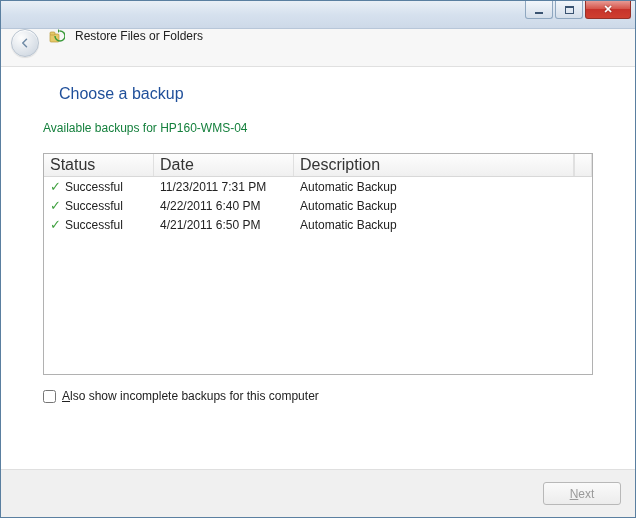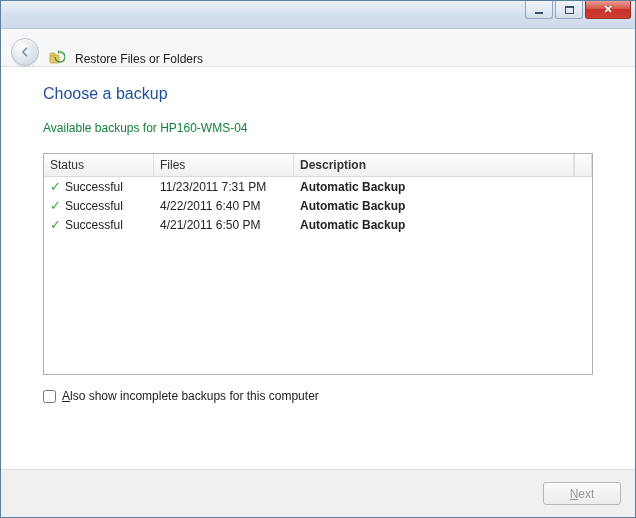--- a/index.html
+++ b/index.html
@@ -65,21 +65,21 @@
     width: 9px;
     height: 8px;
     border: 1px solid #3a5371;
     border-top-width: 2px;
     box-sizing: border-box;
   }
   
   .header {
     height: 38px;
     display: flex;
-    align-items: flex-end;
+    align-items: flex-start;
     padding: 0 10px;
     gap: 10px;
     border-bottom: 1px solid #e0e0e0;
     box-sizing: border-box;
     background: #f7f7f7;
   }
   .back-btn {
     width: 26px;
     height: 26px;
     border-radius: 50%;
@@ -105,21 +105,21 @@
   }
   
   .content {
     flex: 1;
     padding: 18px 42px 10px 42px;
     box-sizing: border-box;
     display: flex;
     flex-direction: column;
   }
   h1.page-title {
-    margin: 0 0 18px 0;
+    margin: 0 0 18px 16px;
     font-weight: normal;
     font-size: 16px;
     color: #1f4f9a;
   }
   .subtitle {
     font-size: 12px;
     color: #15803d;
     margin-bottom: 18px;
   }
   
@@ -130,33 +130,33 @@
     box-sizing: border-box;
     display: flex;
     flex-direction: column;
     overflow: hidden;
   }
   .list-header {
     display: flex;
     height: 22px;
     background: linear-gradient(to bottom, #fdfdfd, #f0f0f0);
     border-bottom: 1px solid #d8d8d8;
-    font-size: 12px;
+    font-size: 16px;
     color: #333;
   }
   .list-header .col {
     display: flex;
     align-items: center;
     padding: 0 6px;
     border-right: 1px solid #e0e0e0;
     box-sizing: border-box;
   }
   .col-status { width: 110px; }
   .col-date { width: 140px; }
-  .col-desc { flex: 1; border-right: none; font-weight: bold; }
+  .col-desc { flex: 1; border-right: none; }
   .col-scroll { width: 18px; border-right: none; border-left: 1px solid #e0e0e0; }
   .list-body {
     flex: 1;
     overflow-y: auto;
   }
   .row {
     display: flex;
     height: 19px;
     font-size: 12px;
     color: #222;
@@ -254,21 +254,21 @@
     <div class="header-title">Restore Files or Folders</div>
   </div>
 
   <div class="content">
     <h1 class="page-title">Choose a backup</h1>
     <div class="subtitle">Available backups for HP160-WMS-04</div>
 
     <div class="listbox">
       <div class="list-header">
         <div class="col col-status">Status</div>
-        <div class="col col-date">Files</div>
+        <div class="col col-date">Date</div>
         <div class="col col-desc">Description</div>
         <div class="col col-scroll"></div>
       </div>
       <div class="list-body" id="list-body">
           <div class="row">
             <div class="cell col-status">
               <span class="check-icon">✓</span>
               <span>Successful</span>
             </div>
             <div class="cell col-date">11/23/2011 7:31 PM</div>

